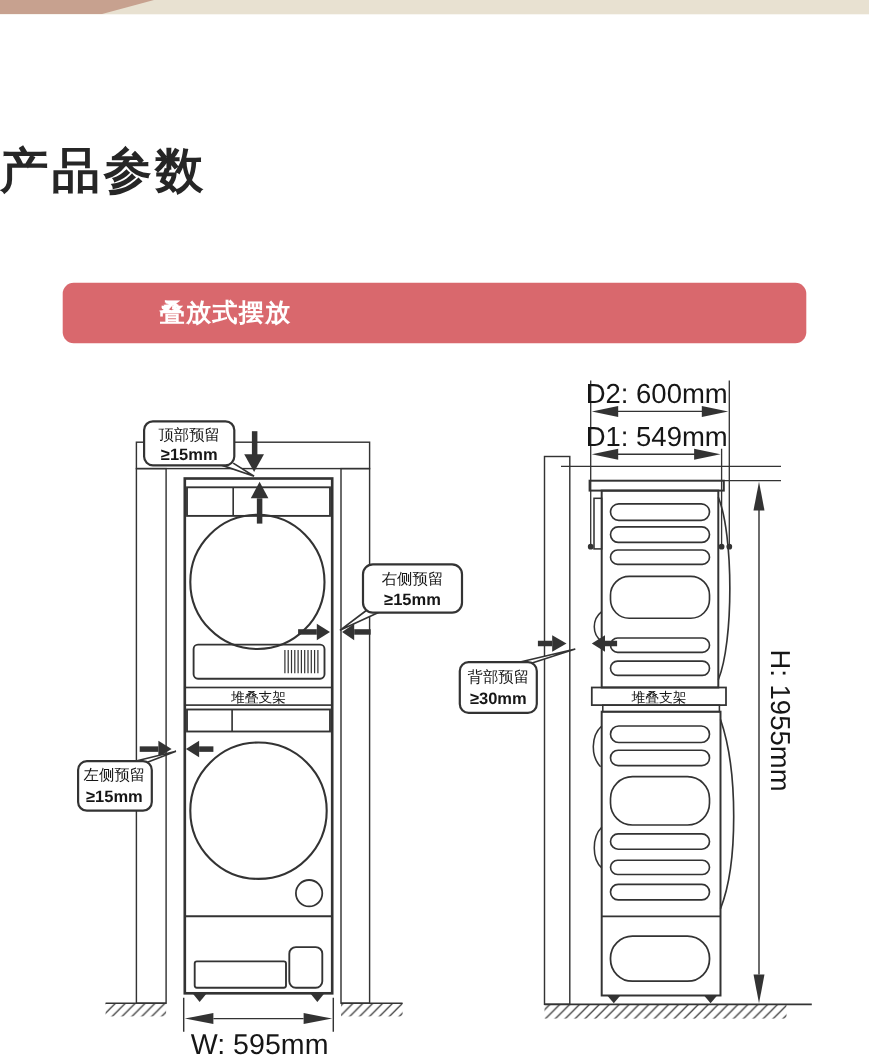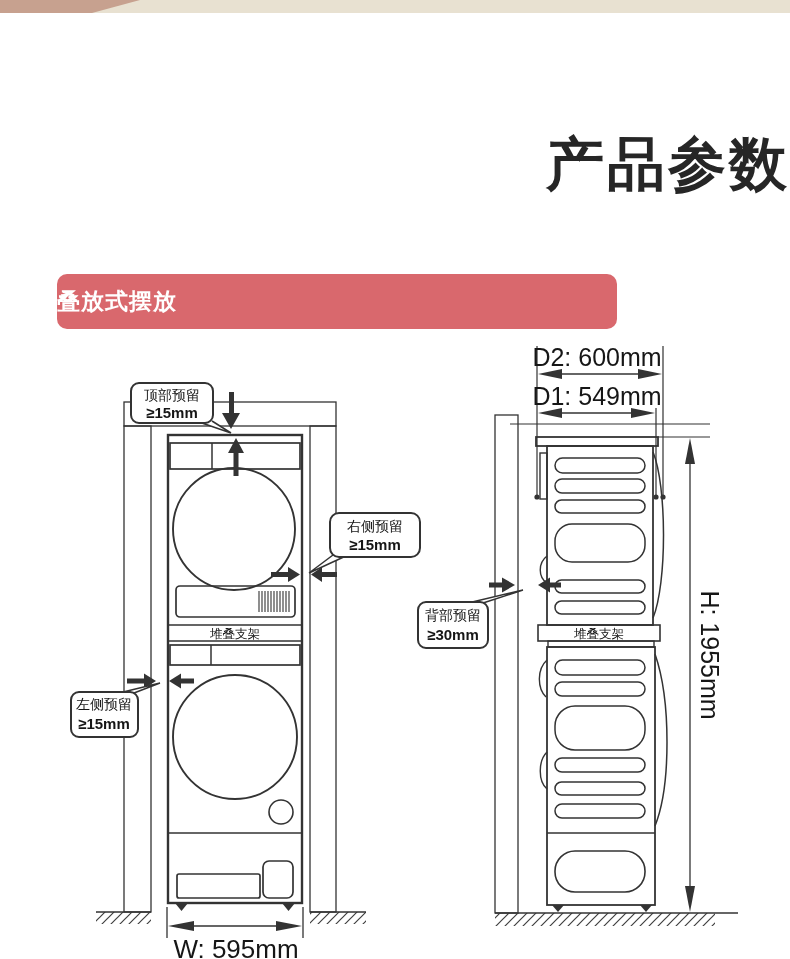--- a/index.html
+++ b/index.html
@@ -7,25 +7,25 @@
     --strip-bg:#e8e1d1; --strip-accent:#c7a18f; --page-bg:#ffffff;
   }
   *{margin:0;padding:0;box-sizing:border-box;}
   html,body{width:790px;height:959px;overflow:hidden;}
   body{background:var(--page-bg,#fff);font-family:"Liberation Sans",sans-serif;position:relative;}
   .stage{position:absolute;inset:0;}
   .top-strip{position:absolute;left:0;top:0;width:790px;height:13px;background:var(--strip-bg,#e8e1d1);}
   .top-strip .accent{position:absolute;left:0;top:0;width:140px;height:13px;
     background:var(--strip-accent,#c7a18f);
     clip-path:polygon(0 0,140px 0,92px 100%,0 100%);}
-  .page-title{position:absolute;left:0;top:126px;width:790px;text-align:right;
-    font-size:58px;font-weight:900;letter-spacing:3px;color:#262626;}
-  .banner{position:absolute;left:57px;top:274px;width:560px;height:55px;border-radius:10px;
+  .page-title{position:absolute;left:0;top:126px;width:790px;text-align:left;
+    font-size:44px;font-weight:900;letter-spacing:3px;color:#262626;}
+  .banner{position:absolute;left:57px;top:257px;width:676px;height:55px;border-radius:10px;
     background:var(--banner-bg,#d9686d);color:var(--banner-text,#fff);
-    font-size:23px;font-weight:bold;line-height:55px;letter-spacing:1px;}
+    font-size:23px;font-weight:bold;line-height:55px;padding-left:88px;letter-spacing:1px;}
   svg{position:absolute;left:0;top:330px;}
   svg .ln{fill:none;stroke:var(--line,#333);}
   svg .fl{fill:var(--line,#333);stroke:none;}
   svg .wbox{fill:#fff;stroke:var(--line,#333);stroke-width:2;}
   svg .wfill{fill:#fff;stroke:none;}
   svg text{fill:var(--text,#161616);}
   .t-dim{font:26px "Liberation Sans",sans-serif;}
   .t-dim2{font:25px "Liberation Sans",sans-serif;}
   .t-cjk{font:14px "Liberation Sans",sans-serif;}
   .t-num{font:700 15px "Liberation Sans",sans-serif;}

